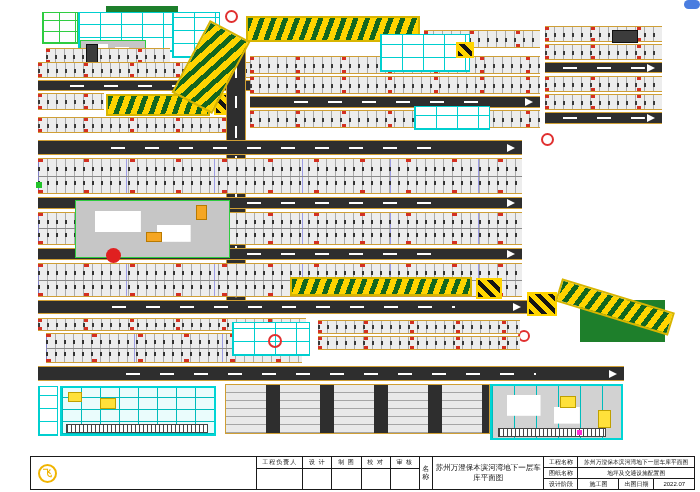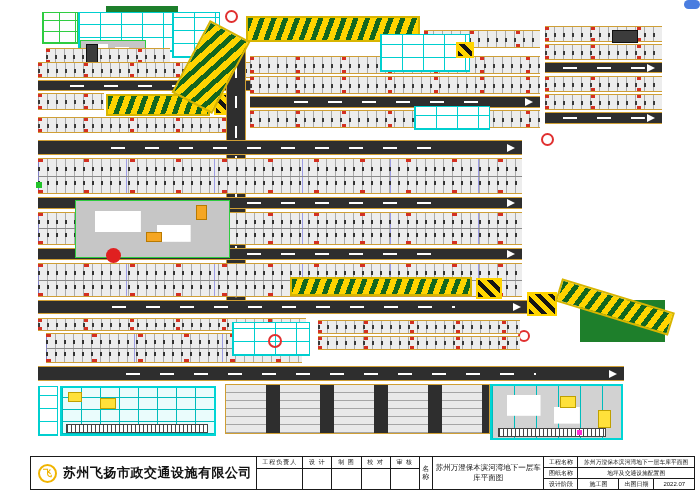--- a/index.html
+++ b/index.html
@@ -191,21 +191,20 @@
     <div class="b box_yellow" style="left: 560px; top: 396px; width: 16px; height: 12px;"></div>
     <div class="b box_yellow" style="left: 598px; top: 410px; width: 13px; height: 18px;"></div>
     <div class="b dot_mag" style="left: 577px; top: 430px; width: 5px; height: 5px;"></div>
     <div class="b dot_green" style="left: 36px; top: 182px; width: 6px; height: 6px;"></div>
     <div class="b pill" style="left: 684px; top: 0px; width: 16px; height: 9px;"></div>
   </div>
 
 <div class="titlebar">
   <div class="sec company">
     <span class="logo">飞</span>
-    <span class="cname">苏州飞扬市政交通设施有限公司</span>
   </div>
   <div class="sec sign" id="signtable">
       <div class="scol wide">
         <div class="sh">工程负责人</div>
         <div class="sb"></div>
       </div>
       <div class="scol">
         <div class="sh">设 计</div>
         <div class="sb"></div>
       </div>

